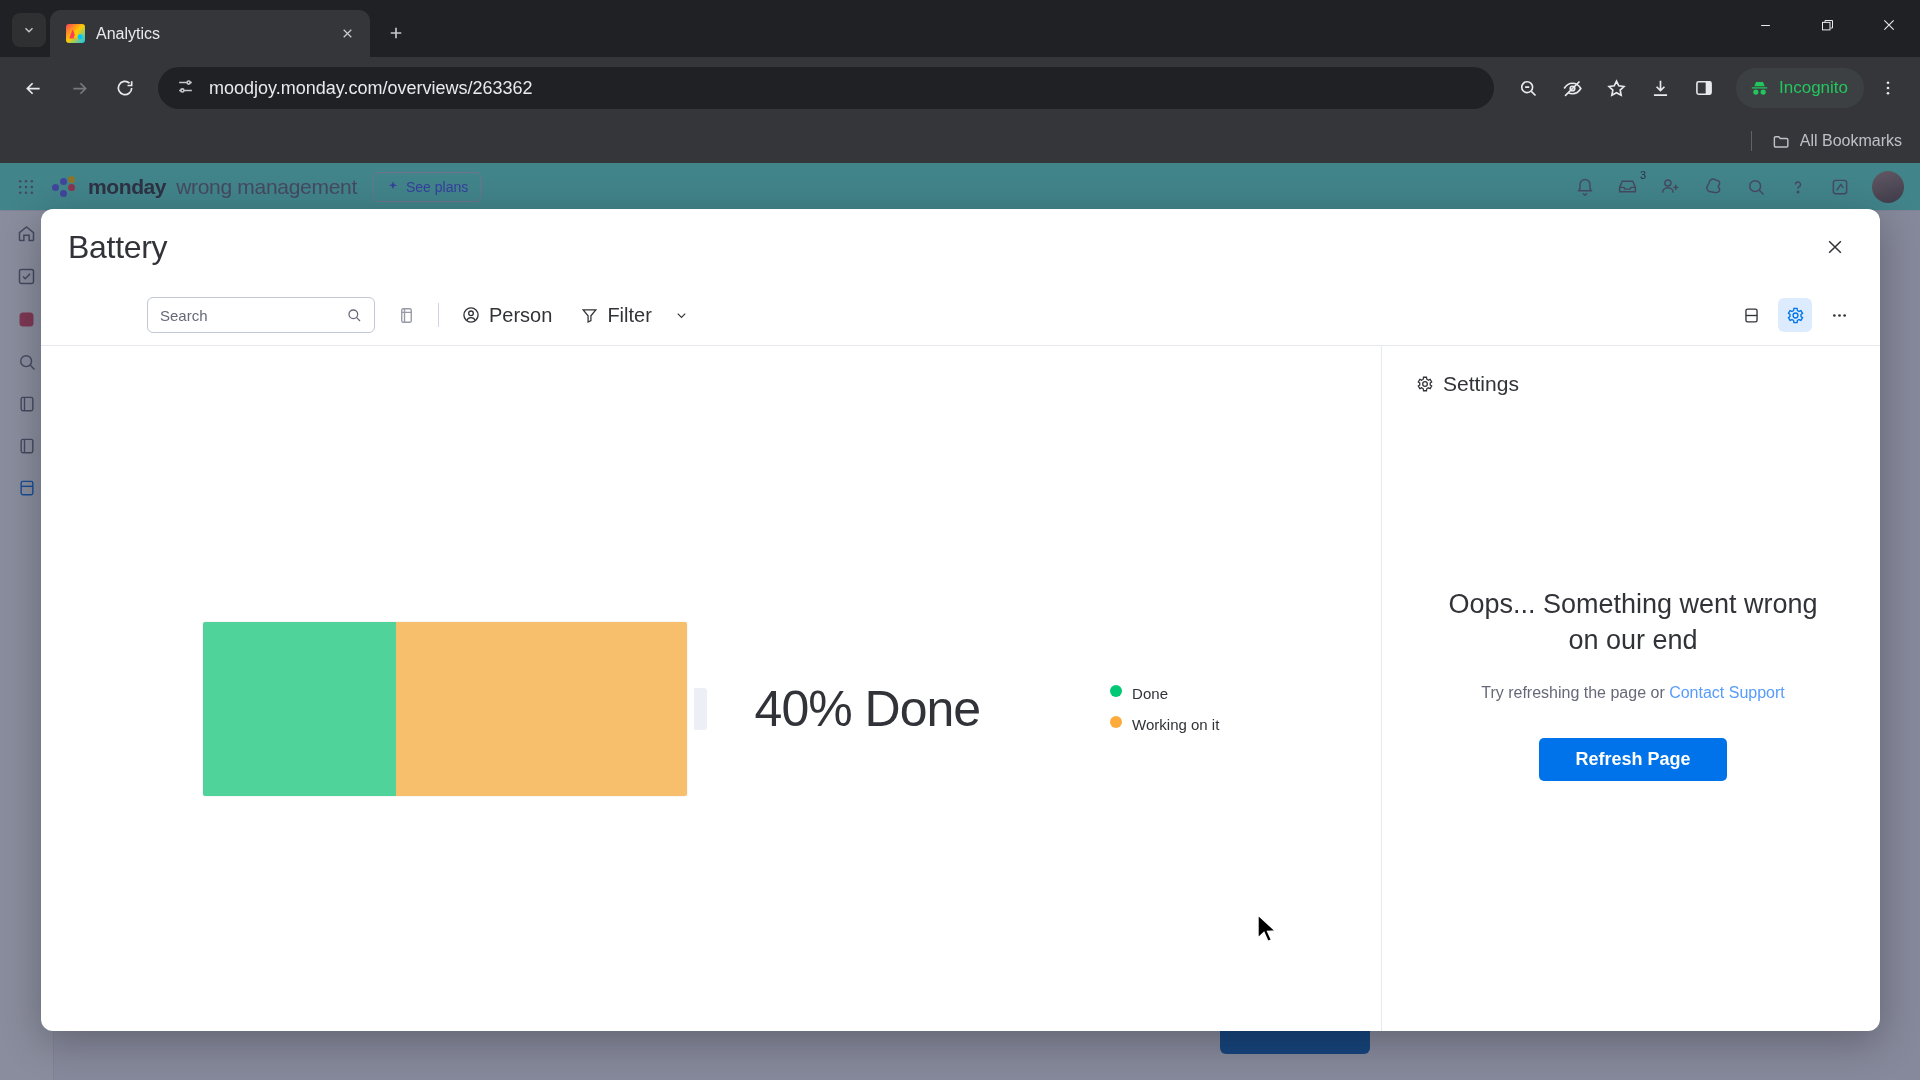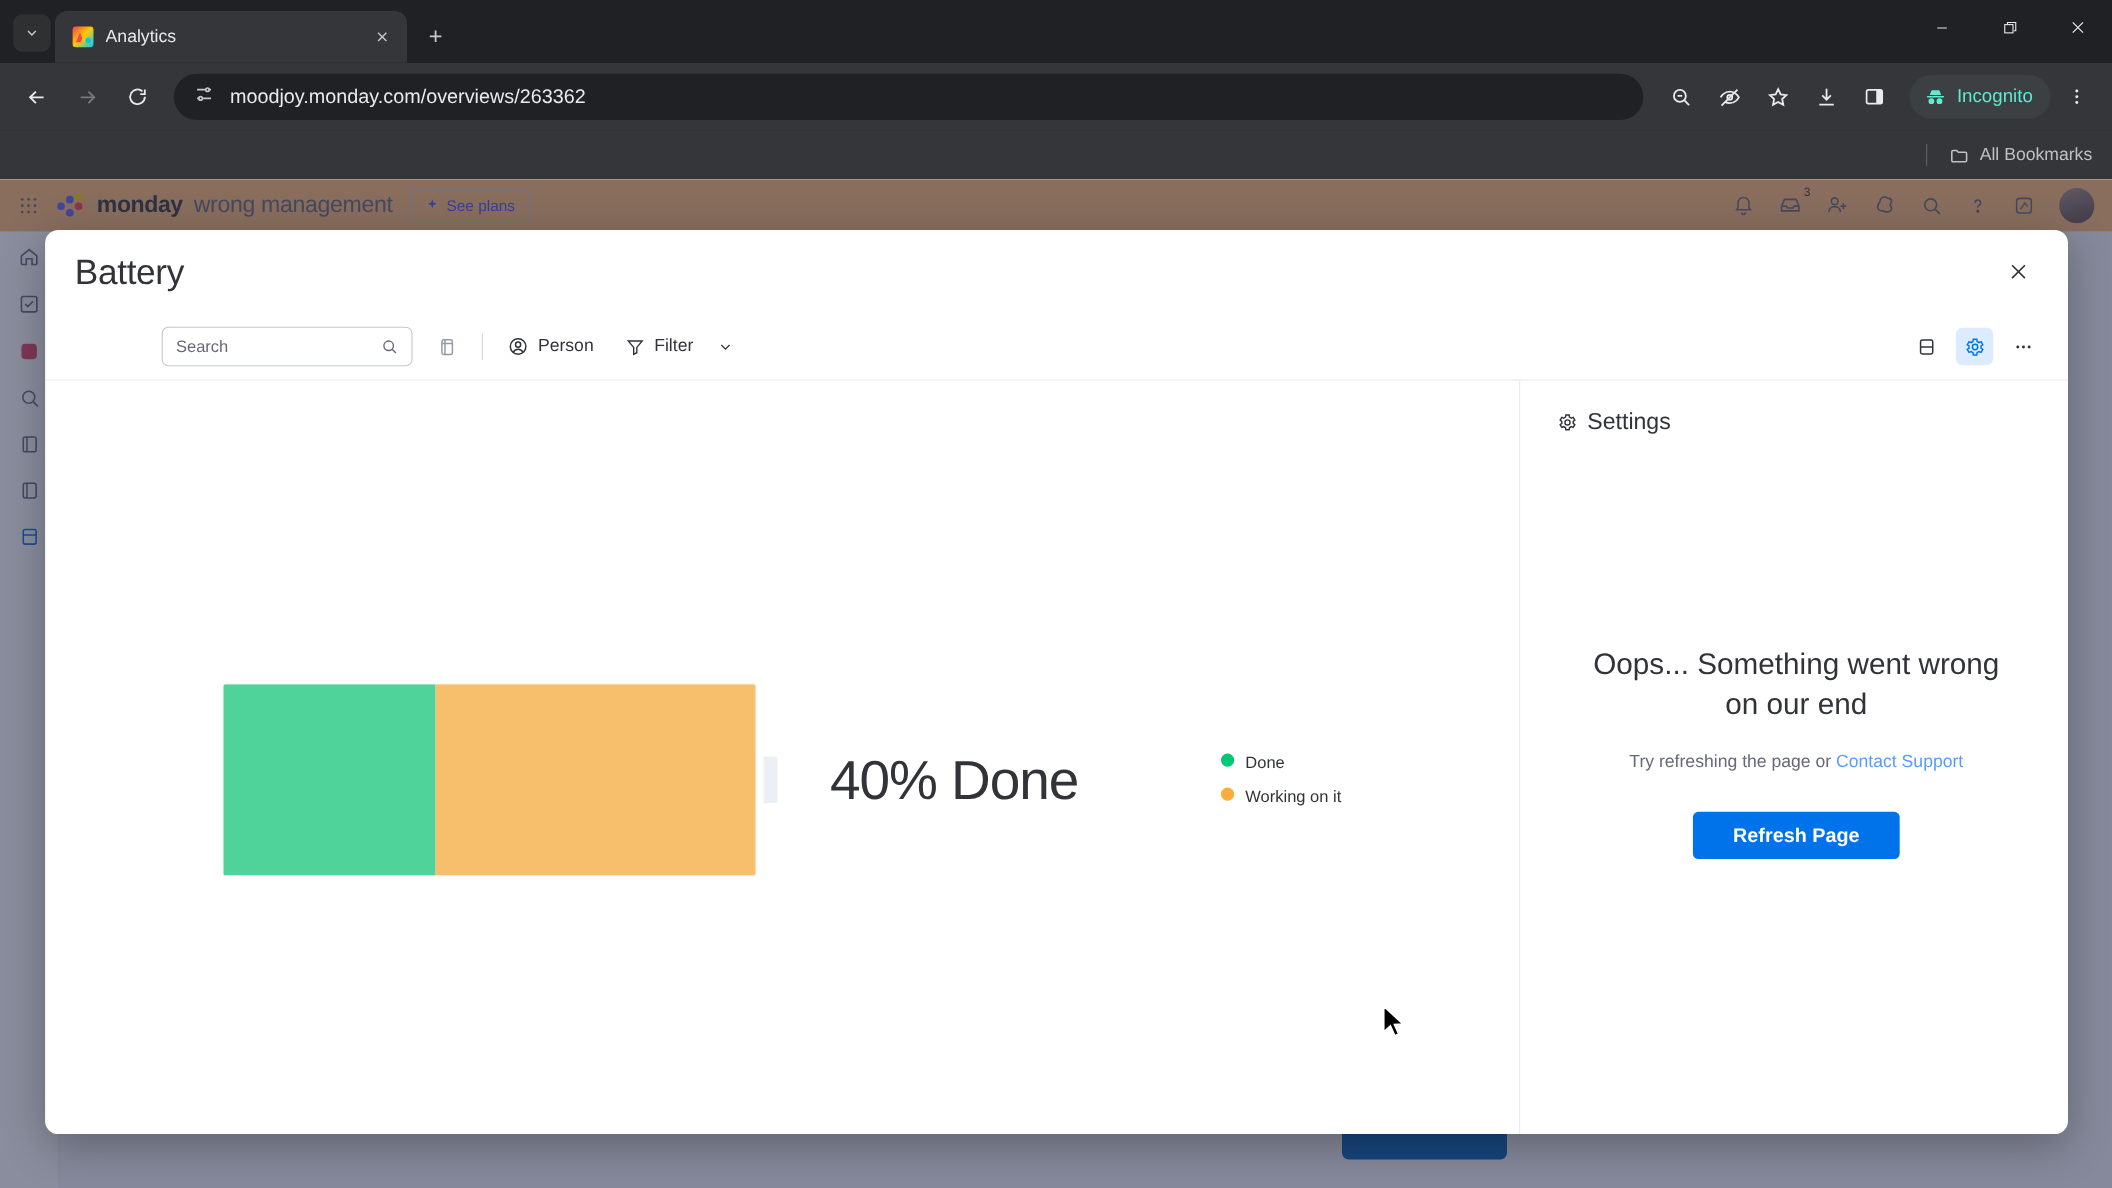--- a/index.html
+++ b/index.html
@@ -86,42 +86,42 @@
     overflow: hidden; text-overflow: ellipsis;
   }
   .tb-icon {
     width: 40px; height: 40px; border-radius: 50%;
     display: flex; align-items: center; justify-content: center;
     color: #e8eaed; flex: none;
   }
   .incognito-pill {
     height: 40px; border-radius: 20px; background: #3c4043;
     display: flex; align-items: center; gap: 9px;
-    padding: 0 16px 0 13px; margin-left: 8px; color: #5eead4; flex: none;
+    padding: 0 16px 0 13px; margin-left: 8px; color: #22c55e; flex: none;
   }
   .incognito-pill span { font-size: 17px; }
 
   .bookmarkbar {
     height: 44px; background: #35363a;
     display: flex; align-items: center; justify-content: flex-end;
     padding-right: 18px; gap: 10px;
   }
   .bm-sep { width: 1px; height: 20px; background: #5f6368; margin-right: 10px; }
   .bm-all {
     display: flex; align-items: center; gap: 9px;
     color: #bdc1c6; font-size: 16px;
   }
 
   
   .page {
     position: absolute; left: 0; top: 163px; right: 0; bottom: 0;
     background: #ffffff; overflow: hidden;
   }
   .md-topbar {
-    height: 48px; background: #fdba74; display: flex; align-items: center;
+    height: 48px; background: #5eead4; display: flex; align-items: center;
     padding: 0 16px; gap: 16px; border-bottom: 1px solid #e6e9ef;
   }
   .md-grid-icon { color: #676879; display:flex; }
   .md-logo { display: flex; align-items: center; gap: 10px; }
   .md-logo-dots { width: 26px; height: 22px; position: relative; }
   .md-logo-dots i {
     position: absolute; width: 7px; height: 7px; border-radius: 50%;
     background: #6161ff;
   }
   .md-wordmark { font-size: 21px; font-weight: 700; color: #323338; letter-spacing: -0.4px;}
@@ -188,21 +188,21 @@
     display: flex; align-items: center; padding: 0 12px; gap: 8px; margin-left: 46px;
   }
   .search-box input {
     border: 0; outline: 0; flex: 1; font-size: 15px; color: #323338;
     font-family: "Liberation Sans", sans-serif; background: transparent;
     min-width: 0;
   }
   .search-box input::placeholder { color: #676879; }
   .tb-btn {
     display: flex; align-items: center; gap: 8px;
-    color: #323338; font-size: 16px; height: 34px;
+    color: #323338; font-size: 20px; height: 34px;
     padding: 0 6px; border-radius: 5px;
   }
   .vsep { width: 1px; height: 24px; background: #d0d4e4; }
   .toolbar-right { margin-left: auto; display: flex; align-items: center; gap: 10px; }
   .sq-btn {
     width: 34px; height: 34px; border-radius: 6px;
     display: flex; align-items: center; justify-content: center;
     color: #323338;
   }
   .sq-btn.active { background: #dcecfe; color: #0073ea; }

